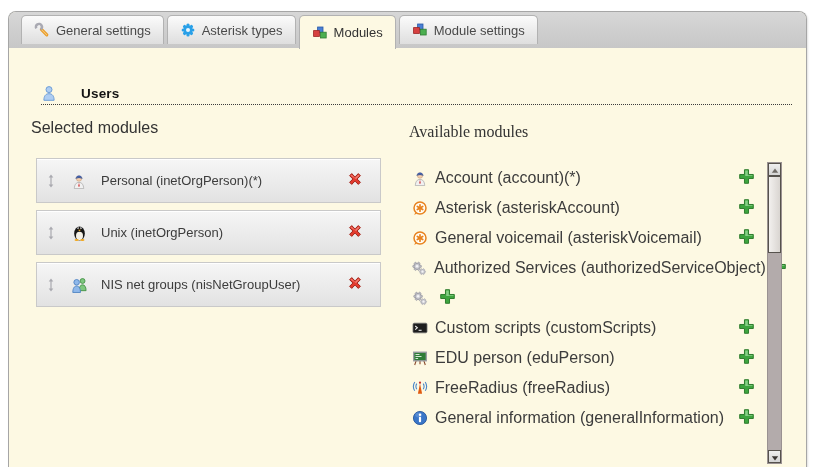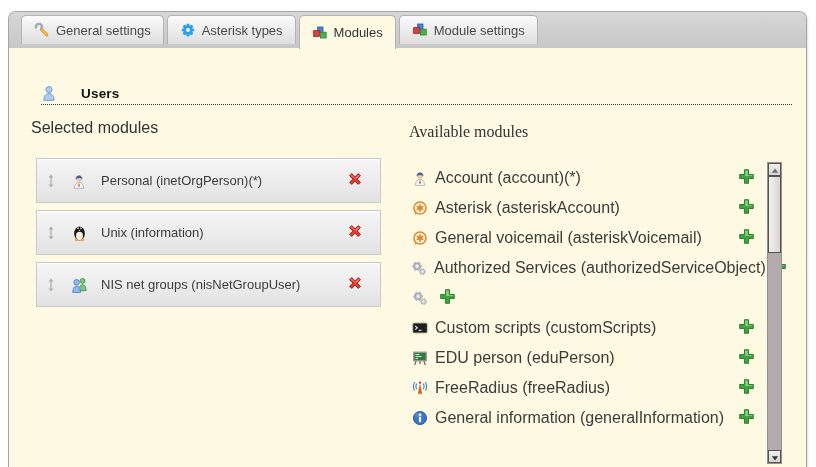--- a/index.html
+++ b/index.html
@@ -227,21 +227,21 @@
               <ellipse cx="8" cy="11.3" rx="3.3" ry="3.9" fill="#f4f0e6"></ellipse>
               <ellipse cx="6.7" cy="3.9" rx="0.7" ry="0.9" fill="#fff"></ellipse>
               <ellipse cx="9.3" cy="3.9" rx="0.7" ry="0.9" fill="#fff"></ellipse>
               <circle cx="6.8" cy="4.1" r="0.32" fill="#000"></circle>
               <circle cx="9.2" cy="4.1" r="0.32" fill="#000"></circle>
               <polygon points="6.6,5.3 9.4,5.3 8,6.9" fill="#f2a71b"></polygon>
               <ellipse cx="5.3" cy="15" rx="2" ry="1" fill="#f2a71b"></ellipse>
               <ellipse cx="10.7" cy="15" rx="2" ry="1" fill="#f2a71b"></ellipse>
             </svg>
           </span>
-          <span class="mod-label">Unix (information)</span>
+          <span class="mod-label">Unix (inetOrgPerson)</span>
           <button class="remove-btn">
             <span><svg viewBox="0 0 17 17" width="18" height="18">
                 <path d="M3.4 5.4 L5.4 3.4 L8.5 6.5 L11.6 3.4 L13.6 5.4 L10.5 8.5 L13.6 11.6 L11.6 13.6 L8.5 10.5 L5.4 13.6 L3.4 11.6 L6.5 8.5 Z" fill="#e33b2e" stroke="#9c1f14" stroke-width="0.9" stroke-linejoin="round"></path>
                 <path d="M4.4 5.4 L5.4 4.4 L8.5 7.5 L11.6 4.4 L12.6 5.4 L9.5 8.5 Z" fill="#f4958b" opacity="0.75"></path>
               </svg></span>
           </button>
         </div>
         <div class="sel-row">
           <span class="drag-handle">
             <svg viewBox="0 0 8 14" width="8" height="14">

